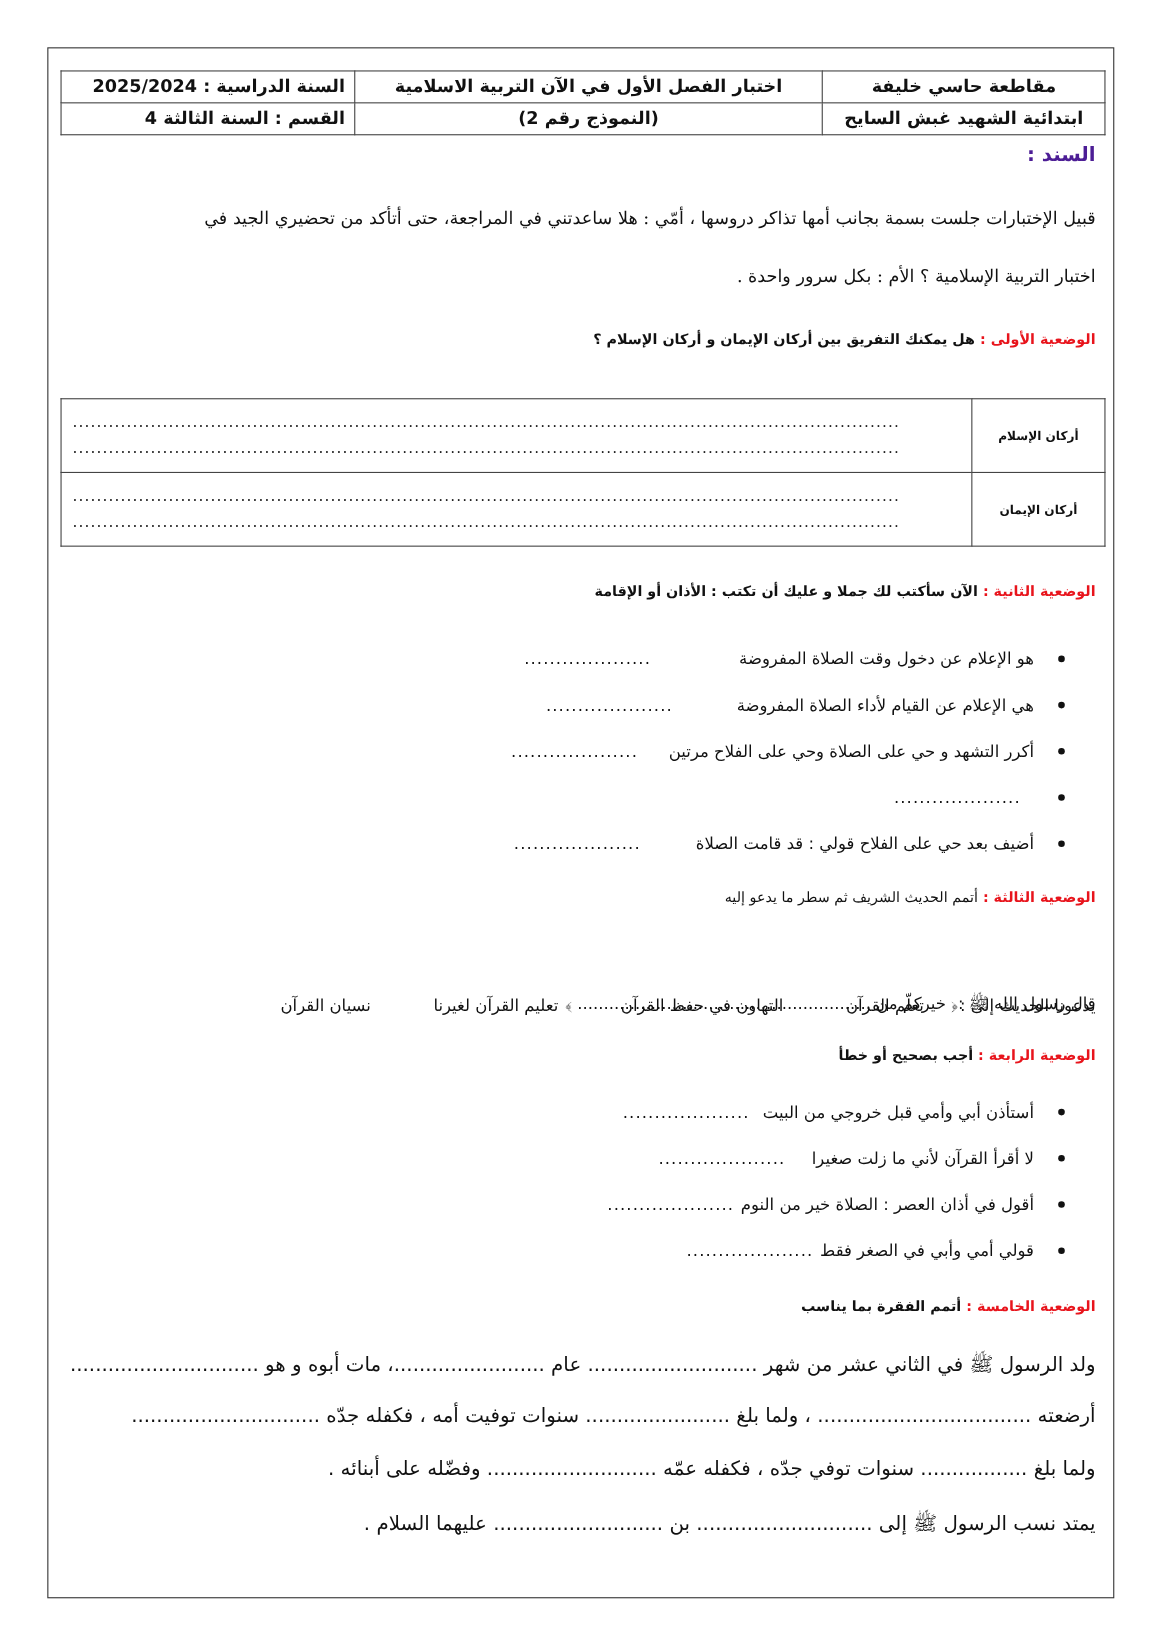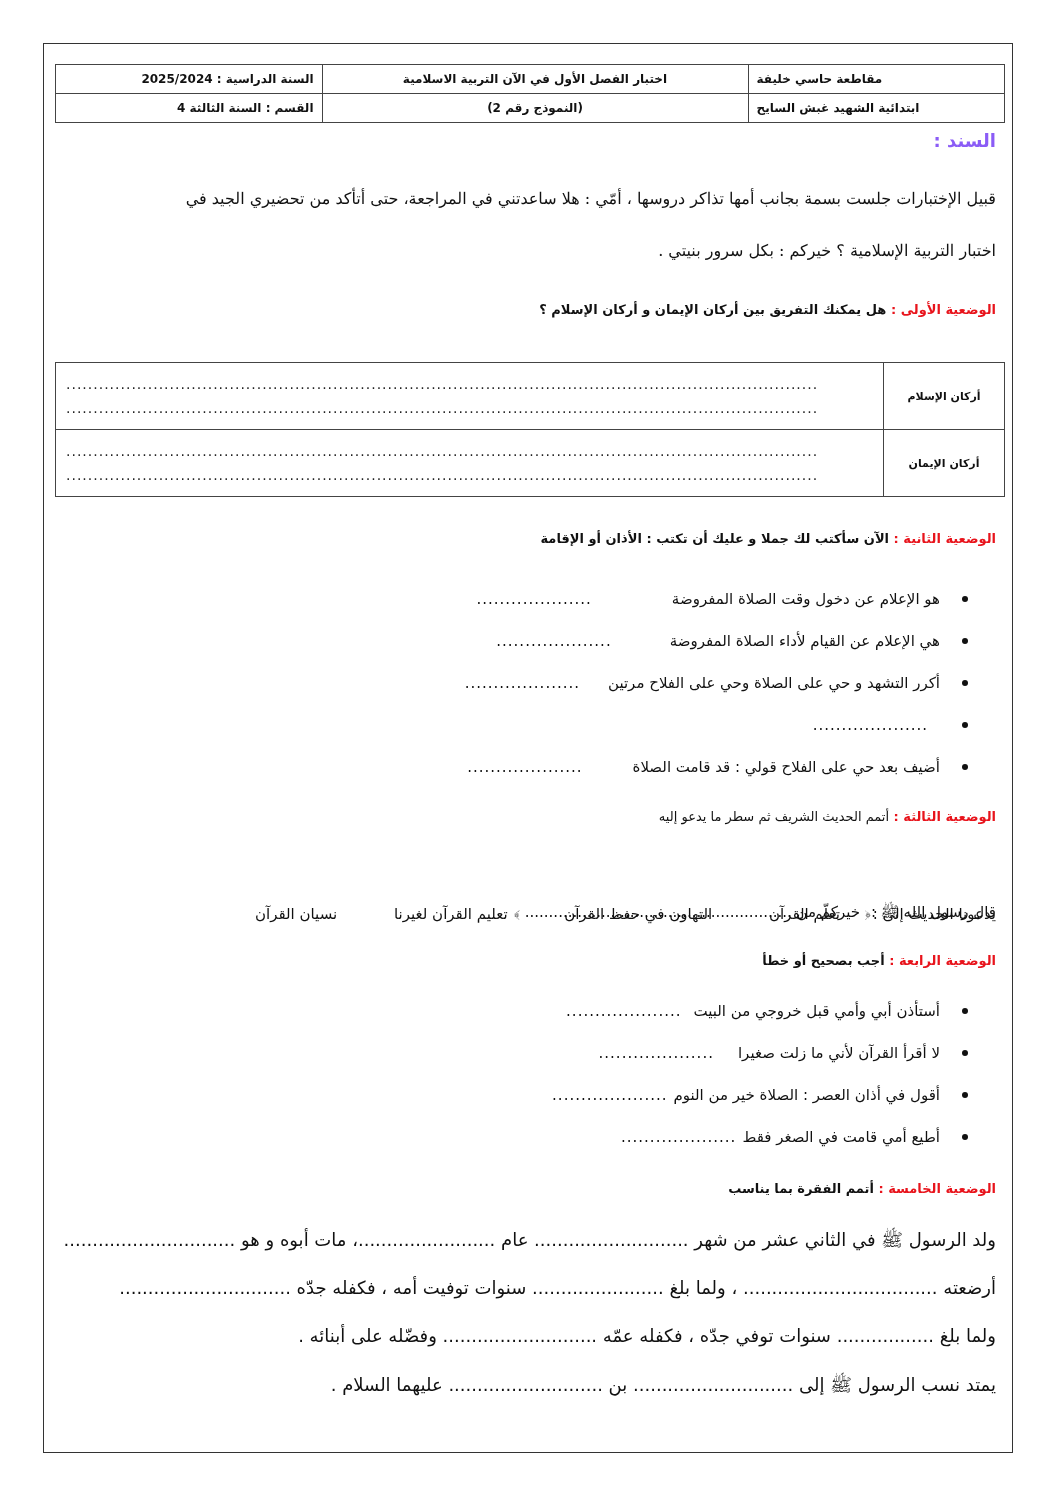--- a/index.html
+++ b/index.html
@@ -1,23 +1,23 @@
 <!DOCTYPE html>
 <html><head>
 <meta charset="utf-8">
 <style>
   html, body { margin: 0; padding: 0; background: #ffffff; }
   body { width: 1058px; height: 1497px; position: relative; font-family: "DejaVu Sans", sans-serif; color: #111; }
   .page-frame { position: absolute; left: 43px; top: 43px; width: 970px; height: 1410px; border: 1.5px solid #333; box-sizing: border-box; }
   .header-table { position: absolute; left: 55px; top: 64px; width: 950px; border-collapse: collapse; direction: rtl; }
-  .header-table td { border: 1.5px solid #444; font-weight: bold; font-size: 12px; padding: 0 8px; height: 28px; line-height: 28px; white-space: nowrap; }
-  .header-table td.c-right { width: 240px; text-align: left; }
+  .header-table td { border: 1.5px solid #444; font-weight: bold; font-size: 16px; padding: 0 8px; height: 28px; line-height: 28px; white-space: nowrap; }
+  .header-table td.c-right { width: 240px; text-align: center; }
   .header-table td.c-mid { width: 410px; text-align: center; }
   .header-table td.c-left { width: 250px; text-align: right; }
-  .red { color: #8b5cf6; }
+  .red { color: #4c1d95; }
   .abs { position: absolute; }
   .sanad-label { right: 62px; top: 130px; font-weight: bold; font-size: 18px; direction: rtl; }
   .para { right: 62px; width: 930px; font-family: "DejaVu Serif", serif; font-size: 16px; direction: rtl; text-align: justify; line-height: 46px; }
   .q-title { right: 62px; font-size: 13px; direction: rtl; white-space: nowrap; font-weight: bold; }
   .q-title .lbl { color: #e8141c; }
   .q-title .txt { color: #111; }
   .q-title .txt.normal { font-weight: normal; }
   .pillars-table { position: absolute; left: 55px; top: 362px; width: 950px; border-collapse: collapse; direction: rtl; }
   .pillars-table td { border: 1.5px solid #444; }
   .pillars-table td.lbl { width: 118px; font-weight: bold; font-size: 11px; text-align: center; height: 64px; }
@@ -46,21 +46,21 @@
   <tr>
     <td class="c-right">ابتدائية الشهيد غبش السايح</td>
     <td class="c-mid">(النموذج رقم 2)</td>
     <td class="c-left">القسم : السنة الثالثة 4</td>
   </tr>
 </tbody>
   </table>
 
 <div class="abs sanad-label red">السند :</div>
 <div class="abs para" style="top:176px;">قبيل الإختبارات جلست بسمة بجانب أمها تذاكر دروسها ، أمّي : هلا ساعدتني في المراجعة، حتى أتأكد من تحضيري الجيد في</div>
-<div class="abs para" style="top:228px;">اختبار التربية الإسلامية ؟ خيركم : بكل سرور بنيتي .</div>
+<div class="abs para" style="top:228px;">اختبار التربية الإسلامية ؟ الأم : بكل سرور واحدة .</div>
 
 <div class="abs q-title" style="top:302px;">
   <span class="lbl">الوضعية الأولى :</span>
   <span class="txt">هل يمكنك التفريق بين أركان الإيمان و أركان الإسلام ؟</span>
 </div>
 
 <table class="pillars-table">
   <tbody>
       <tr>
     <td class="lbl">أركان الإسلام</td>
@@ -142,21 +142,21 @@
     <span>لا أقرأ القرآن لأني ما زلت صغيرا</span>
     <span class="blank" style="margin-right:24px;">....................</span>
   </div>
   <div class="bullet-item" style="top:84px;">
     <span class="dot"></span>
     <span>أقول في أذان العصر : الصلاة خير من النوم</span>
     <span class="blank" style="margin-right:6px;">....................</span>
   </div>
   <div class="bullet-item" style="top:126px;">
     <span class="dot"></span>
-    <span>أطيع أمي قامت في الصغر فقط</span>
+    <span>قولي أمي وأبي في الصغر فقط</span>
     <span class="blank" style="margin-right:6px;">....................</span>
   </div>
 </div>
 
 <div class="abs q-title" style="top:1181px;">
   <span class="lbl">الوضعية الخامسة :</span>
   <span class="txt">أتمم الفقرة بما يناسب</span>
 </div>
 
 <div class="abs fill-line" style="top:1229px;">ولد الرسول ﷺ في الثاني عشر من شهر ........................... عام ........................، مات أبوه و هو ..............................</div>

